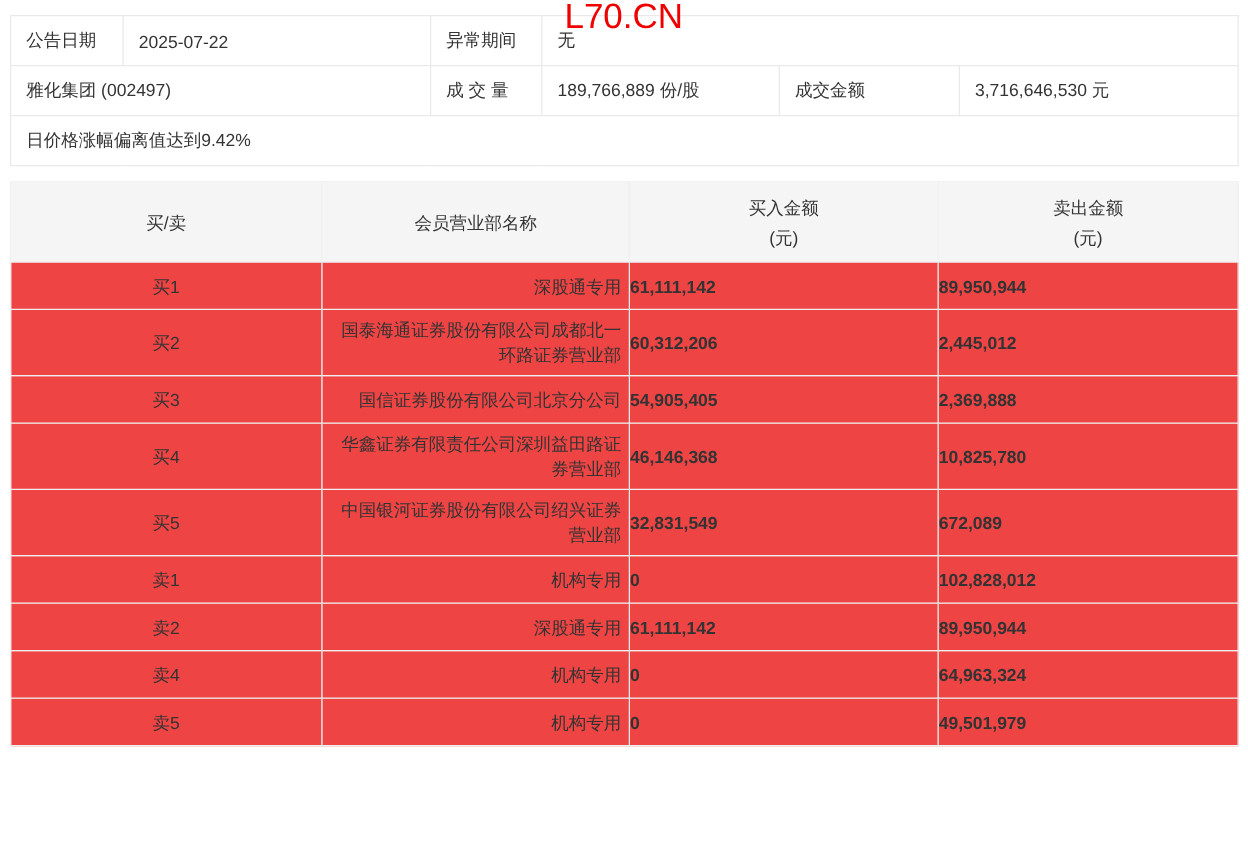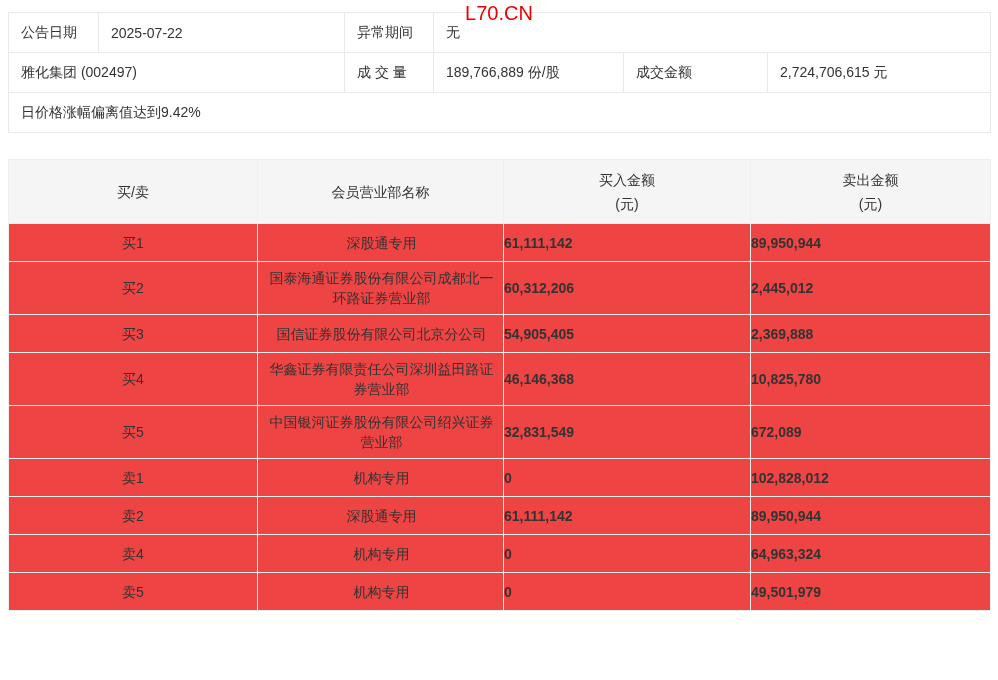--- a/index.html
+++ b/index.html
@@ -21,42 +21,42 @@
   .page{
     position:relative;
     padding:12px 8px 0 8px;
   }
   
   .watermark{
     position:absolute;
     top:-1px;
     left:50%;
     transform:translateX(-50%);
-    font-size:20px;
+    font-size:28px;
     line-height:28px;
     color:var(--red);
     z-index:5;
     white-space:nowrap;
   }
   
   table{border-collapse:collapse;table-layout:fixed;}
   .info-table{width:982px;}
   .info-table td{
     border:1px solid var(--border);
     height:40px;
     font-size:14px;
     padding:2px 10px 2px 12px;
     color:var(--text);
     background:#ffffff;
     vertical-align:middle;
     white-space:nowrap;
     overflow:hidden;
   }
   
-  .broker-table{width:982px;margin-top:26px;}
+  .broker-table{width:982px;margin-top:12px;}
   .broker-table th,
   .broker-table td{
     border:1px solid #efefef;
     font-size:14px;
     color:var(--text);
     vertical-align:middle;
   }
   .broker-table th{
     background:var(--header-bg);
     height:64px;
@@ -65,21 +65,21 @@
     line-height:24px;
     padding:4px 6px;
   }
   .broker-table td{
     height:38px;
     line-height:20px;
     padding:6px 0;
     background:#ef4444;
   }
   .c-side{text-align:center;}
-  .c-name{text-align:center;padding-left:8px !important;padding-right:6px !important;}
+  .c-name{text-align:right;padding-left:8px !important;padding-right:6px !important;}
   .c-buy,.c-sell{padding-right:12px !important;font-weight:bold;}
 </style>
 </head>
 <body>
 
 <div class="page">
 
   <div class="watermark">L70.CN</div>
 
   <table class="info-table">
@@ -96,21 +96,21 @@
       <td>公告日期</td>
       <td>2025-07-22</td>
       <td>异常期间</td>
       <td colspan="3">无</td>
     </tr>
     <tr>
       <td colspan="2">雅化集团 (002497)</td>
       <td>成 交 量</td>
       <td>189,766,889 份/股</td>
       <td>成交金额</td>
-      <td>2,724,706,615 元</td>
+      <td>3,716,646,530 元</td>
     </tr>
     <tr>
       <td colspan="6">日价格涨幅偏离值达到9.42%</td>
     </tr>
   </tbody>
     </table>
 
   <table class="broker-table">
     <colgroup>
       <col style="width:249px">

